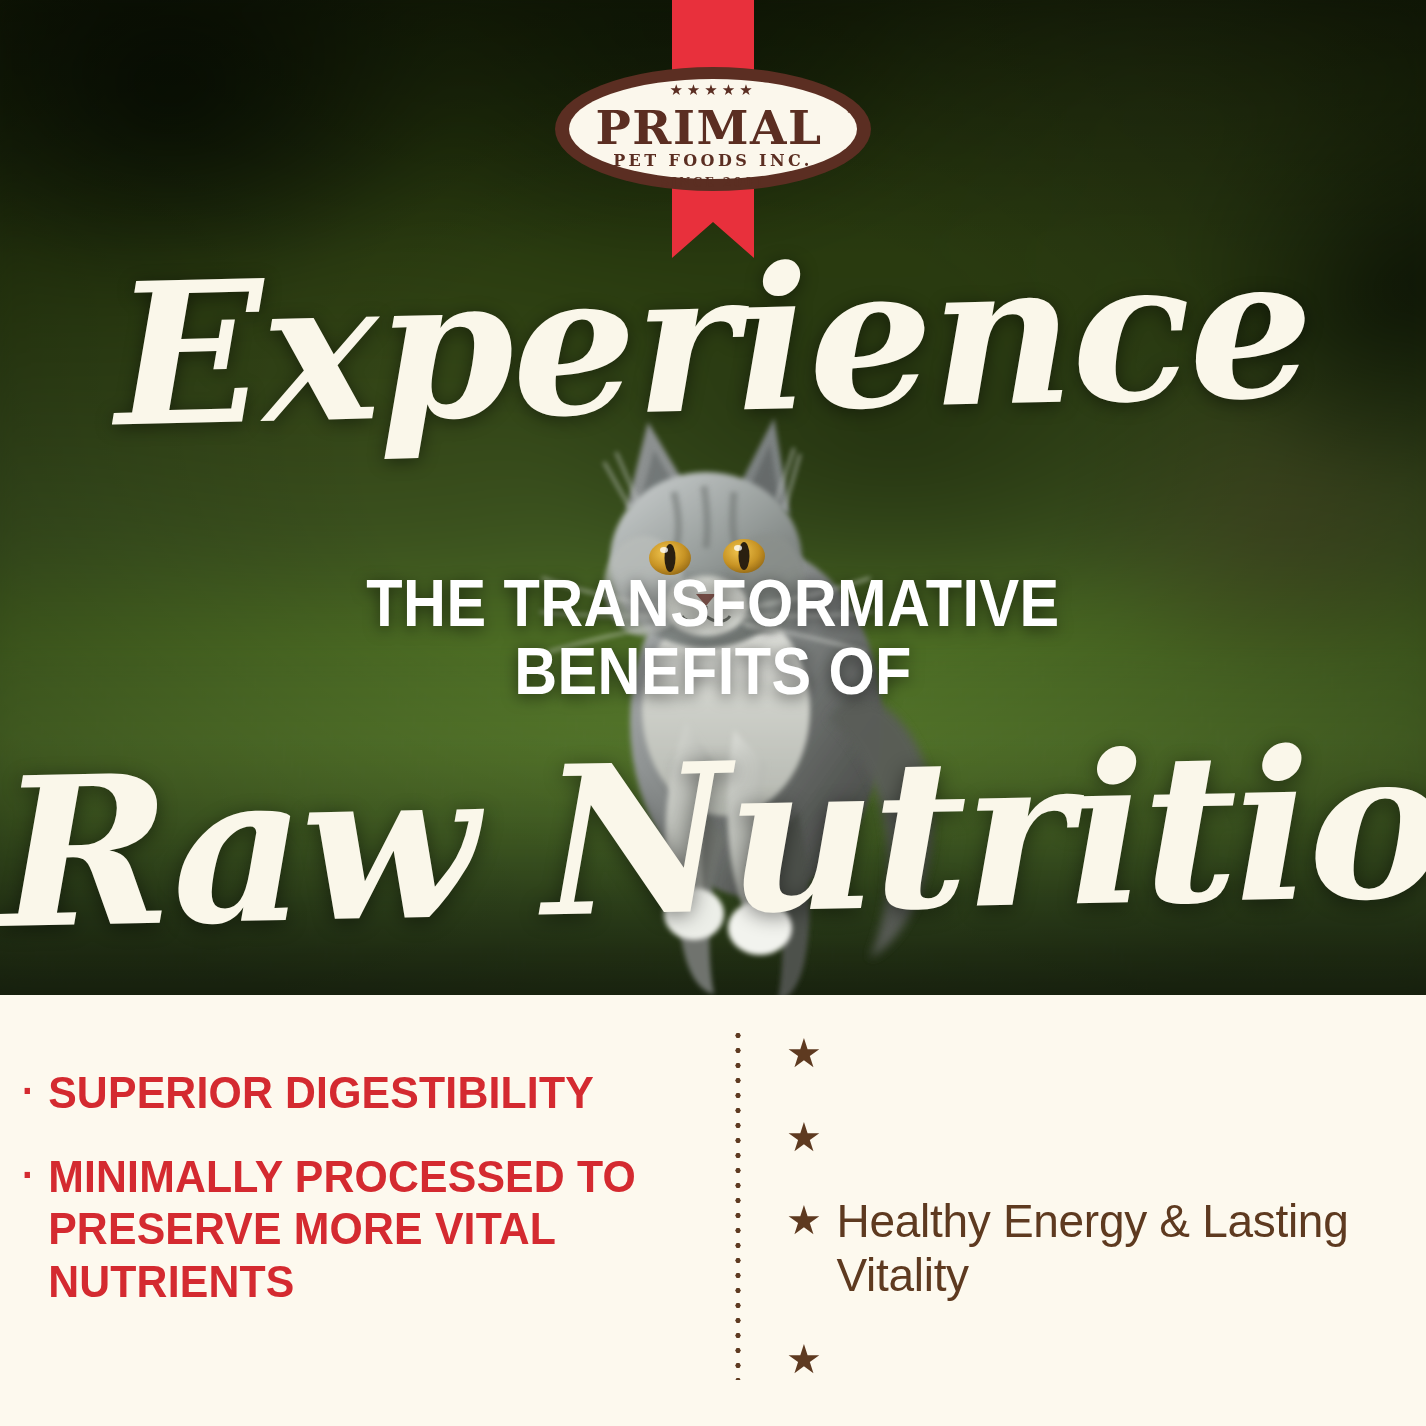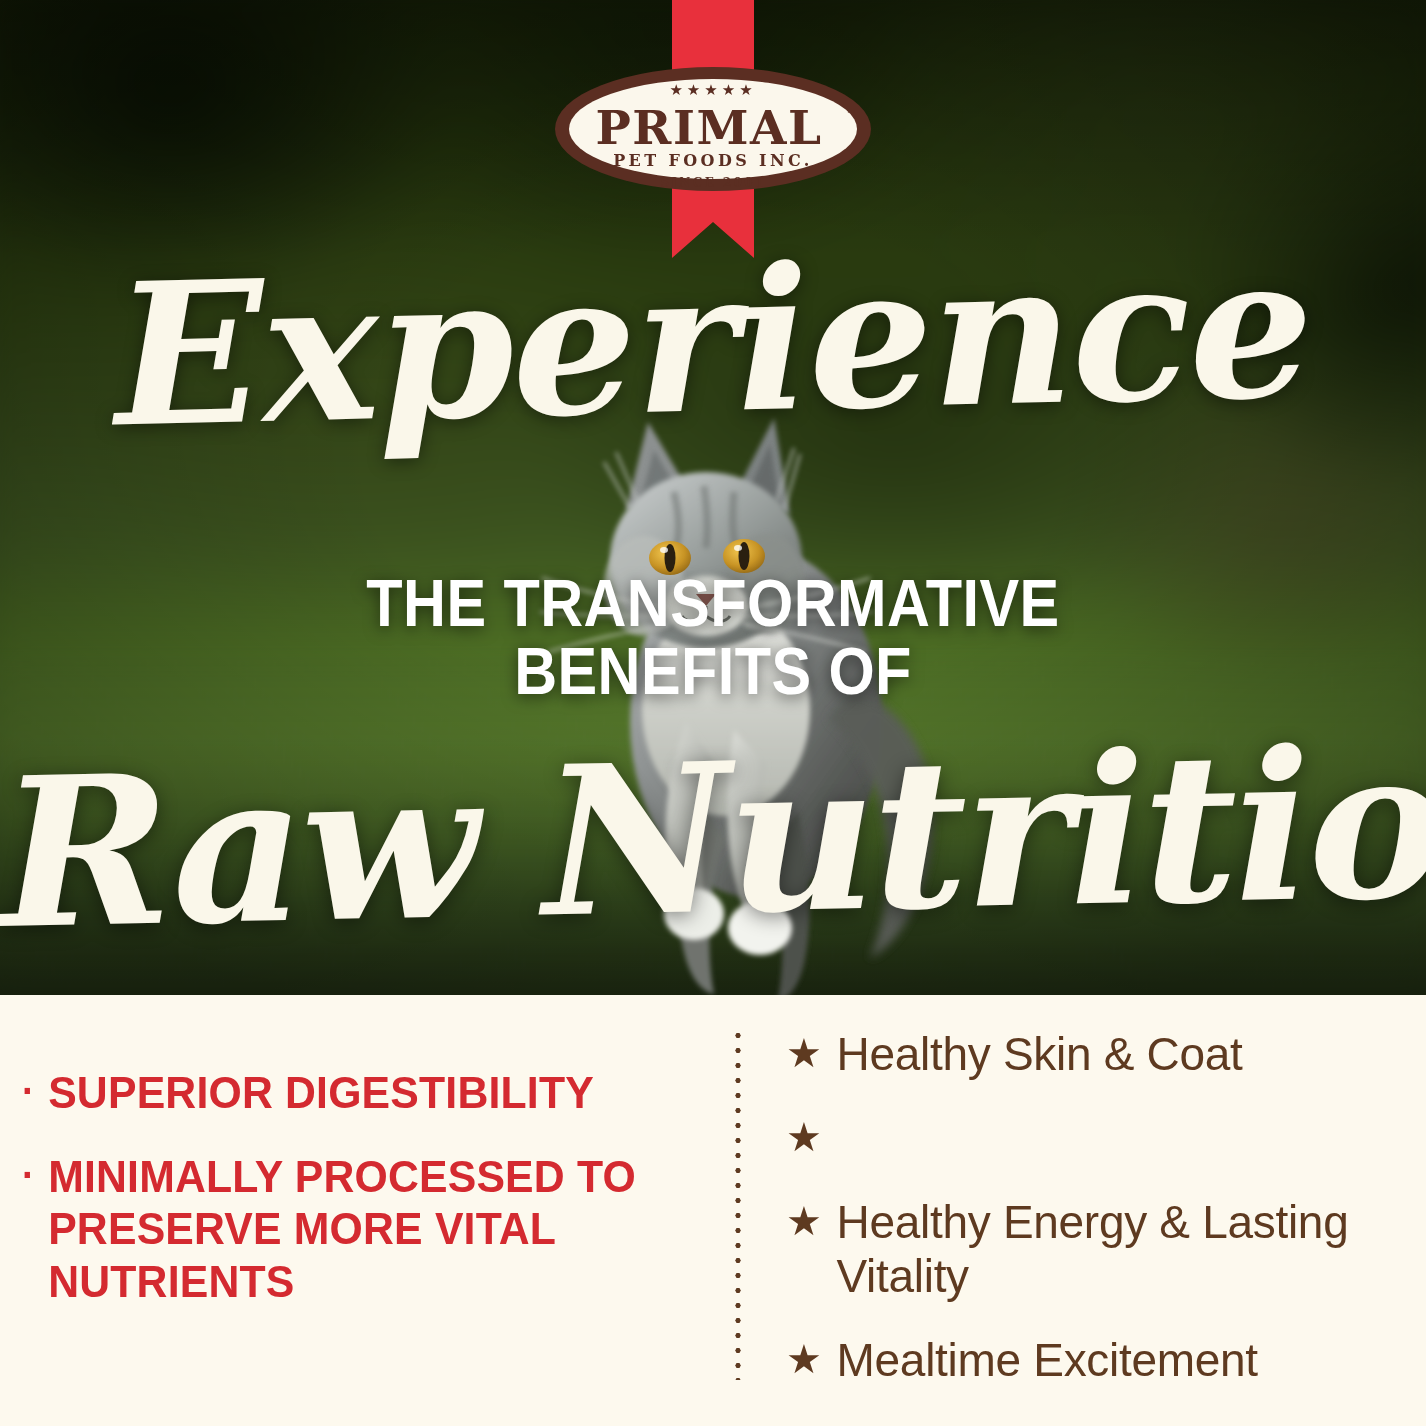--- a/index.html
+++ b/index.html
@@ -312,29 +312,27 @@
         <span class="dot">·</span>
         <span>MINIMALLY PROCESSED TO PRESERVE MORE VITAL NUTRIENTS</span>
       </div>
     </div>
 
     <div class="divider"></div>
 
     <div class="col-right">
       <div class="star-item">
         <span class="star">★</span>
-        <span>Healthy Skin &amp; Coat</span>
       </div>
       <div class="star-item">
         <span class="star">★</span>
       </div>
       <div class="star-item">
         <span class="star">★</span>
         <span>Healthy Energy &amp; Lasting Vitality</span>
       </div>
       <div class="star-item">
         <span class="star">★</span>
-        <span>Mealtime Excitement</span>
       </div>
     </div>
 
   </div>
 </div>
 
 </body></html>

